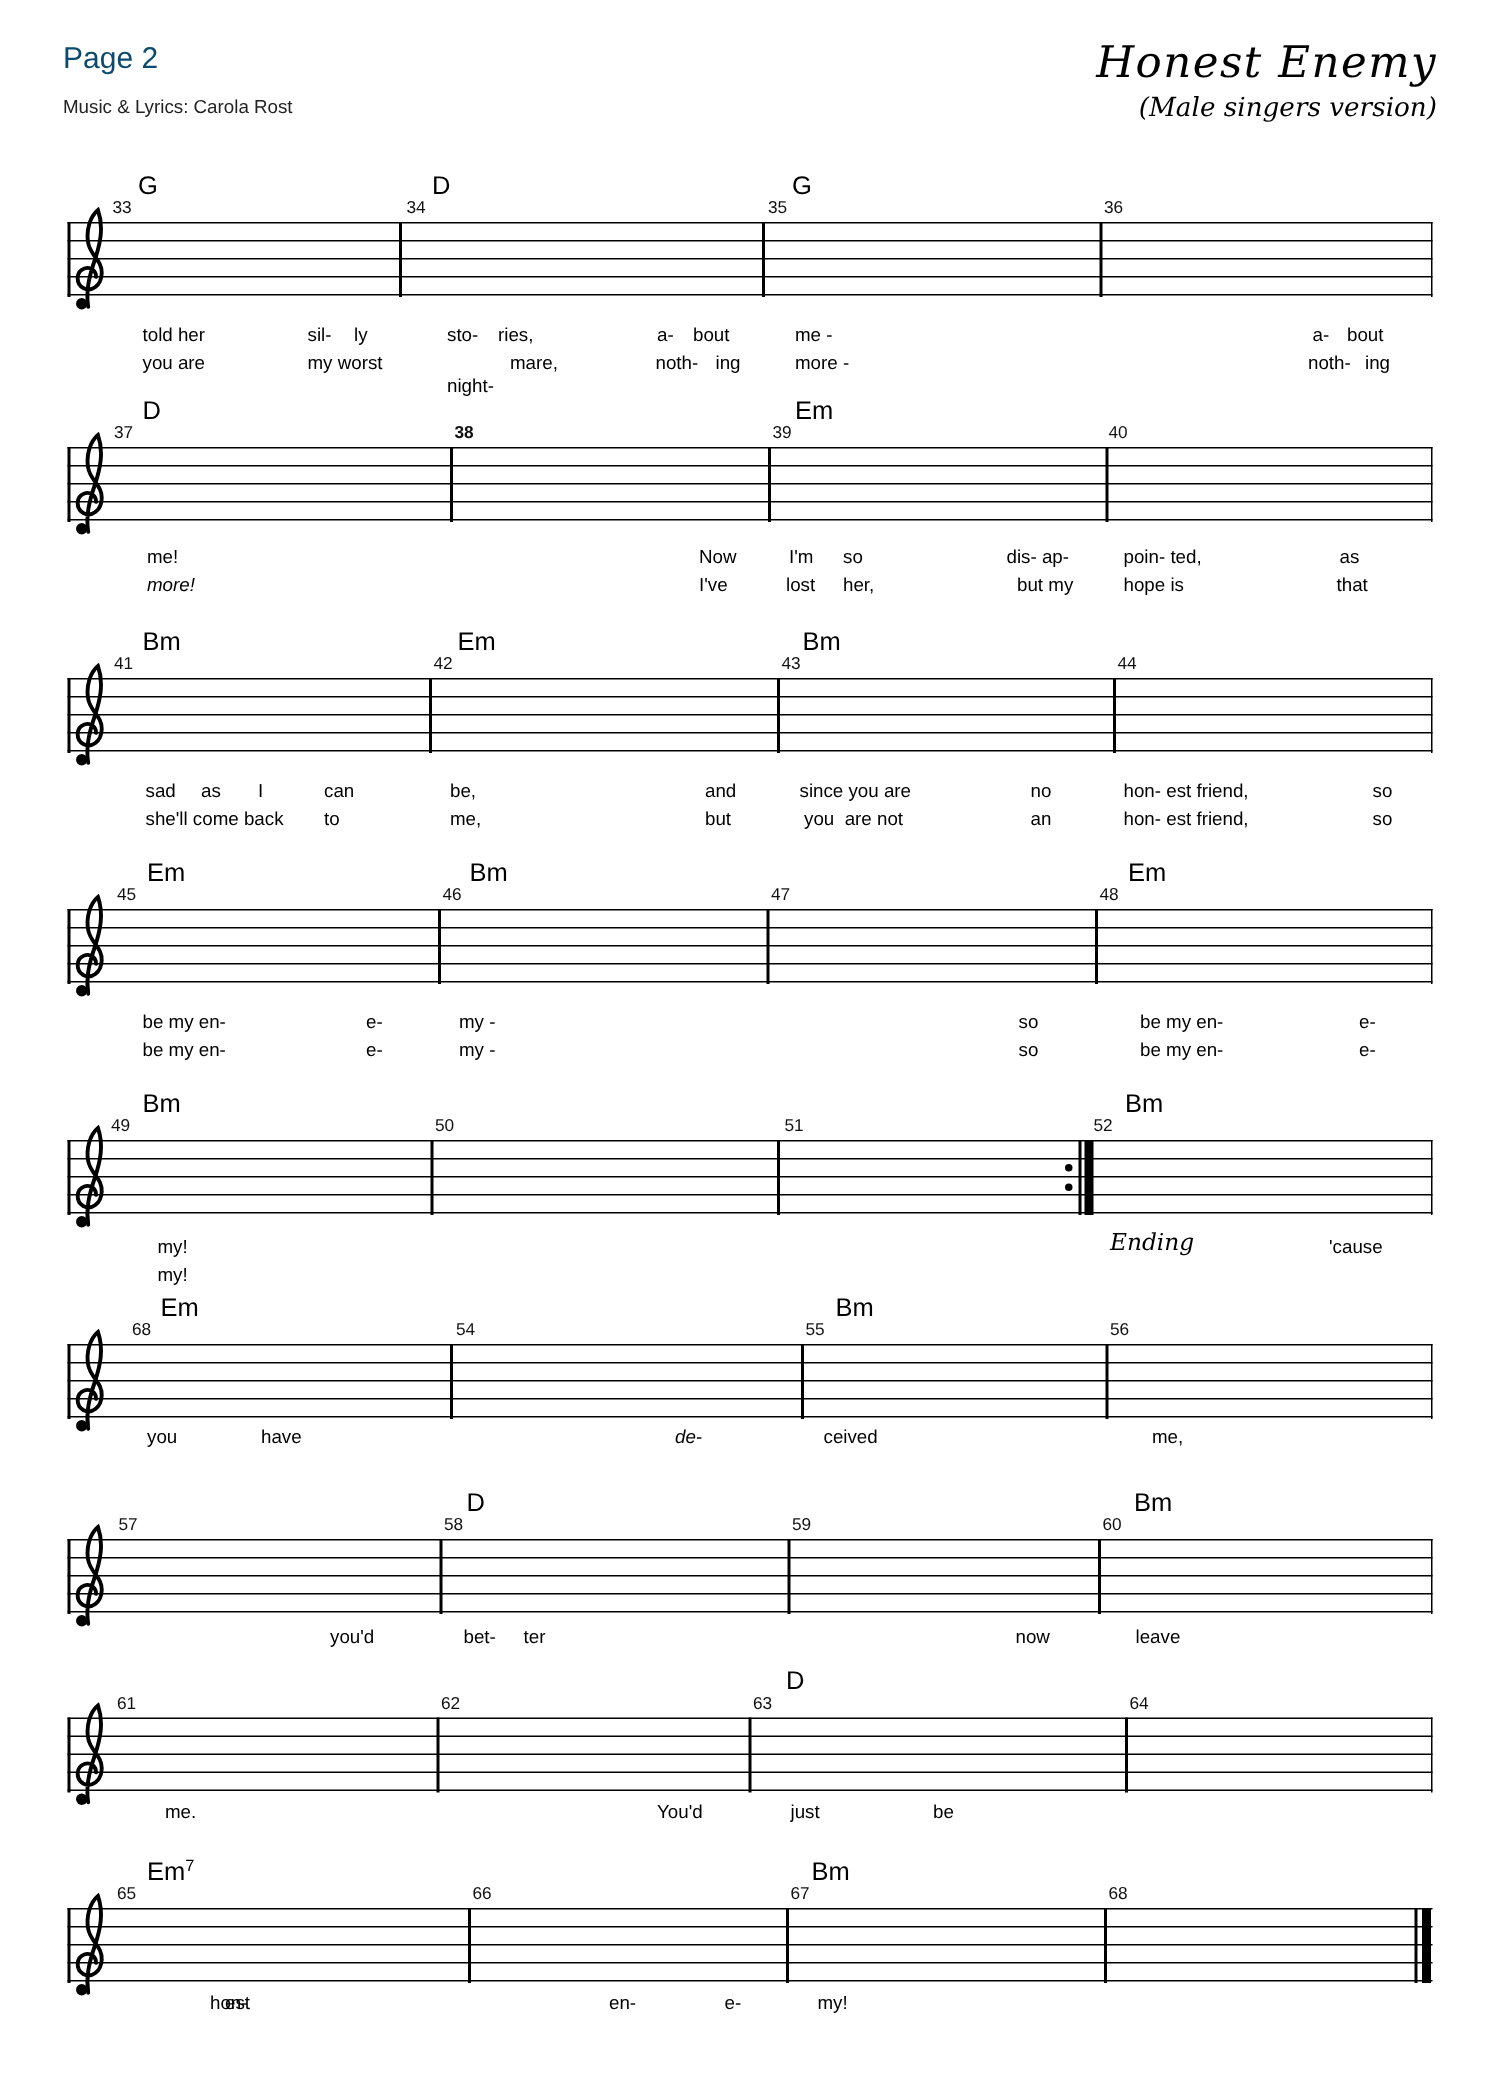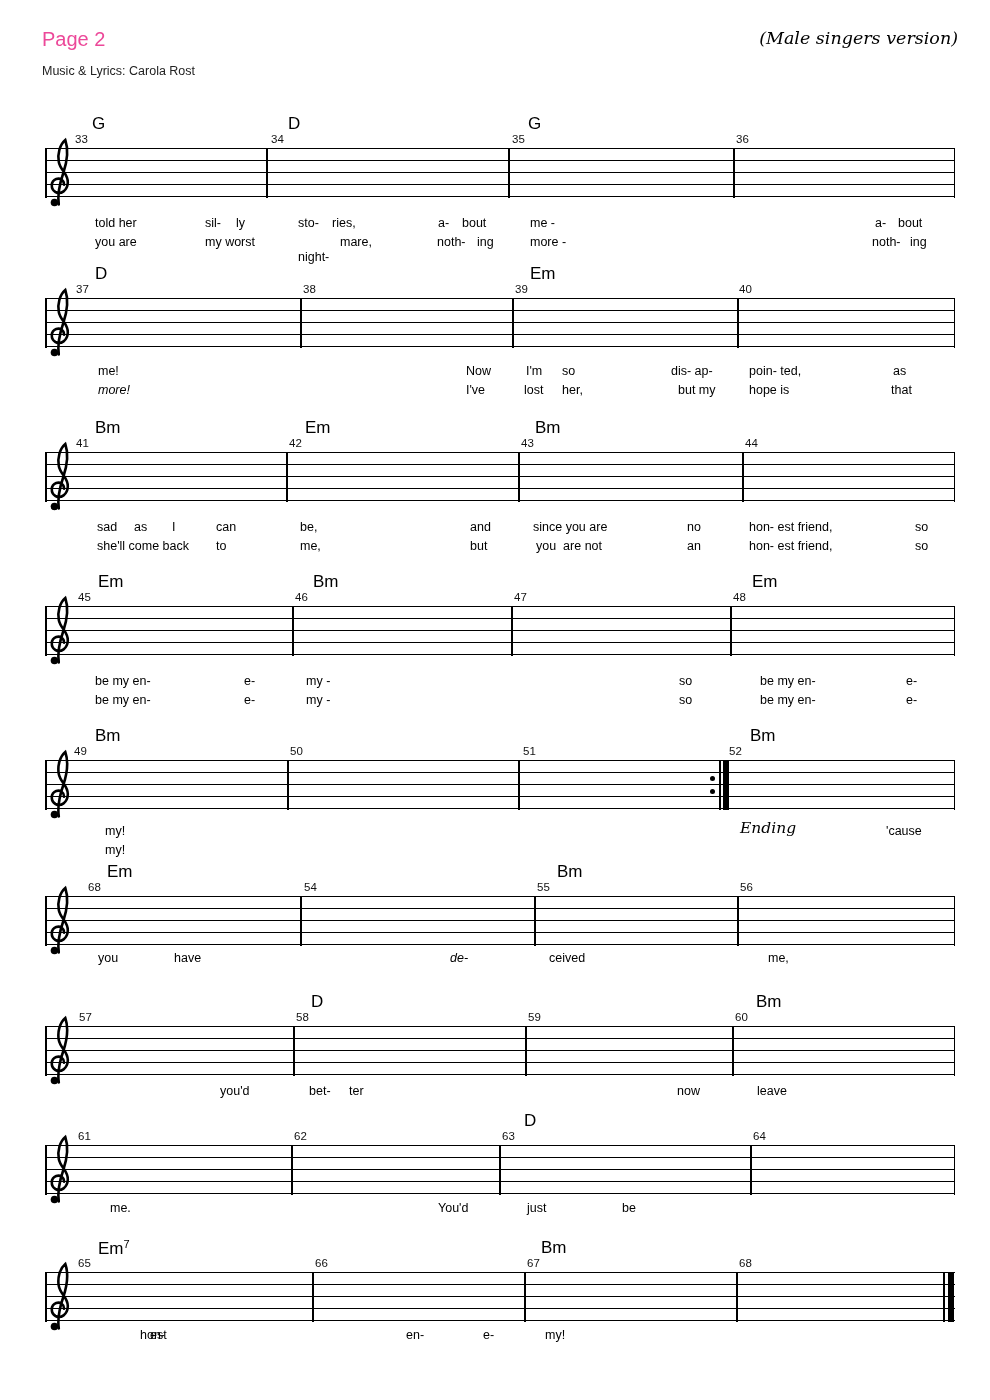--- a/index.html
+++ b/index.html
@@ -1,20 +1,20 @@
 <!DOCTYPE html>
 <html><head>
 <meta charset="utf-8">
 <style>
   html,body{margin:0;padding:0;background:#fff;}
   #score{
     position:relative;width:990px;height:1400px;background:#ffffff;
     font-family:"Liberation Sans",sans-serif;color:#000;overflow:hidden;
   }
-  #page-label{position:absolute;left:42px;top:28px;font-size:20px;color:#ec4899;}
+  #page-label{position:absolute;left:42px;top:28px;font-size:20px;color:#0c4a6e;}
   #credit{position:absolute;left:42px;top:64px;font-size:12.5px;color:#222;}
   #title-block{position:absolute;right:32px;top:24px;text-align:right;}
   #title{font-family:"DejaVu Serif","Liberation Serif",serif;font-style:italic;font-size:29px;letter-spacing:1px;}
   #subtitle{font-family:"DejaVu Serif","Liberation Serif",serif;font-style:italic;font-size:17.5px;margin-top:4px;}
   .hline{position:absolute;height:1.4px;background:#000;}
   .vline{position:absolute;width:1.6px;height:49.5px;background:#000;}
   .vline.thick{width:6px;}
   .vline.thin-rep{width:1.8px;}
   .mnum{position:absolute;font-size:11.5px;color:#111;}
   .chord{position:absolute;font-size:17px;color:#000;}
@@ -24,20 +24,21 @@
   .clef{position:absolute;width:30px;height:78px;}
   .repeat-dot{position:absolute;width:5px;height:5px;border-radius:50%;background:#000;}
 </style>
 </head>
 <body>
 
 <div id="score">
   <div id="page-label">Page 2</div>
   <div id="credit">Music &amp; Lyrics: Carola Rost</div>
   <div id="title-block">
+    <div id="title">Honest Enemy</div>
     <div id="subtitle">(Male singers version)</div>
   </div>
 <div class="hline" style="left: 45px; top: 148px; width: 910px;"></div>
     <div class="hline" style="left: 45px; top: 160px; width: 910px;"></div>
     <div class="hline" style="left: 45px; top: 172px; width: 910px;"></div>
     <div class="hline" style="left: 45px; top: 184px; width: 910px;"></div>
     <div class="hline" style="left: 45px; top: 196px; width: 910px;"></div>
     <div class="vline" style="left: 45px; top: 148px;"></div>
     <div class="vline" style="left: 266px; top: 148px;"></div>
     <div class="vline" style="left: 508px; top: 148px;"></div>
@@ -81,21 +82,21 @@
     <div class="vline" style="left: 45px; top: 298px;"></div>
     <div class="vline" style="left: 300px; top: 298px;"></div>
     <div class="vline" style="left: 512px; top: 298px;"></div>
     <div class="vline" style="left: 737px; top: 298px;"></div>
     <div class="vline" style="left: 953.5px; top: 298px;"></div>
     <div class="clef" style="left: 44px; top: 285px;"><svg width="30" height="78" viewBox="0 0 30 78">
         <circle cx="10.5" cy="67.5" r="3.8" fill="#000"></circle>
         <path d="M14.8 69.5 C13.2 59 15.2 50 19.3 38 C22.8 27.5 25.3 16.5 21.3 5 C15.8 9.5 13.3 19 14.8 27 C16.3 35.5 24.3 38.5 23.8 47.5 C23.4 55.5 17 60 11.5 57 C6.3 54 6.6 46 12.2 44 C16.3 42.5 20.2 45.6 20 49.6" fill="none" stroke="#000" stroke-width="2.6" stroke-linecap="round"></path>
       </svg></div>
     <div class="mnum" style="left: 76px; top: 283px;">37</div>
-    <div class="mnum" style="left: 303px; top: 283px;">38</div>
+    <div class="mnum" style="left: 303px; top: 283px; font-weight: bold;">38</div>
     <div class="mnum" style="left: 515px; top: 283px;">39</div>
     <div class="mnum" style="left: 739px; top: 283px;">40</div>
     <div class="chord" style="left: 95px; top: 264px;">D</div>
     <div class="chord" style="left: 530px; top: 264px;">Em</div>
     <div class="lyr" style="left: 98px; top: 364px;">me!</div>
     <div class="lyr" style="left: 466px; top: 364px;">Now</div>
     <div class="lyr" style="left: 526px; top: 364px;">I'm</div>
     <div class="lyr" style="left: 562px; top: 364px;">so</div>
     <div class="lyr" style="left: 671px; top: 364px;">dis- ap-</div>
     <div class="lyr" style="left: 749px; top: 364px;">poin- ted,</div>

